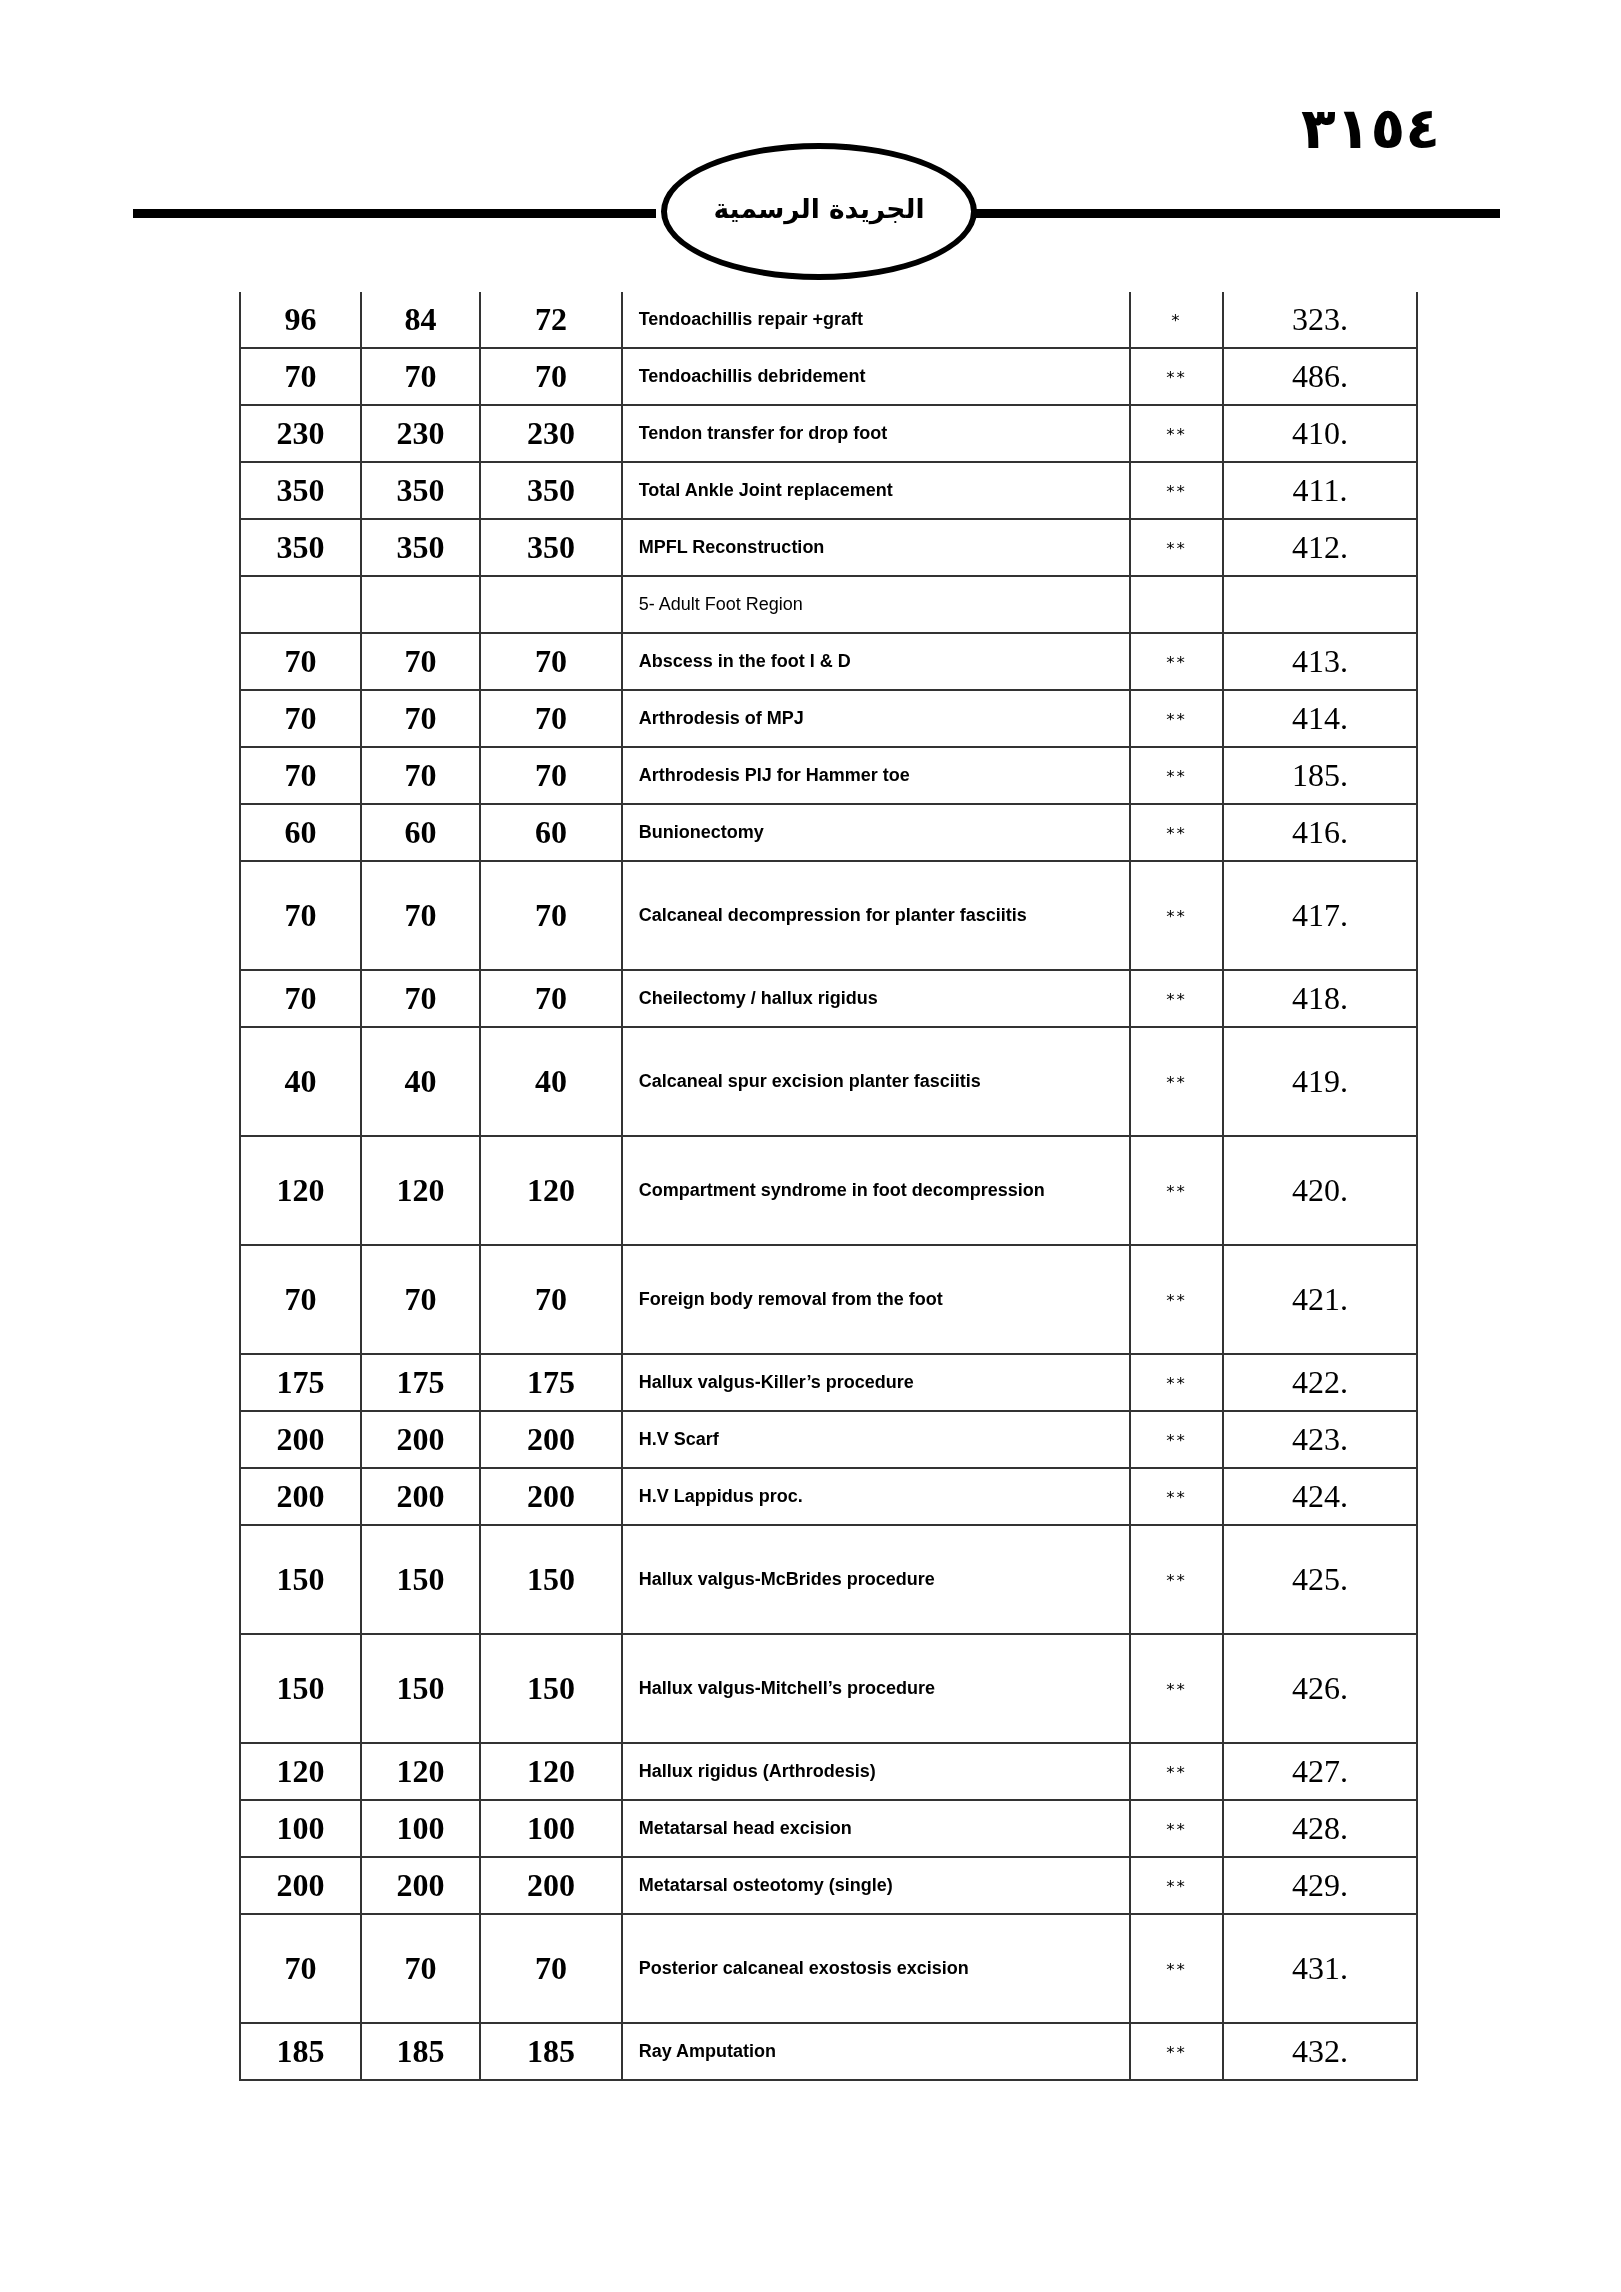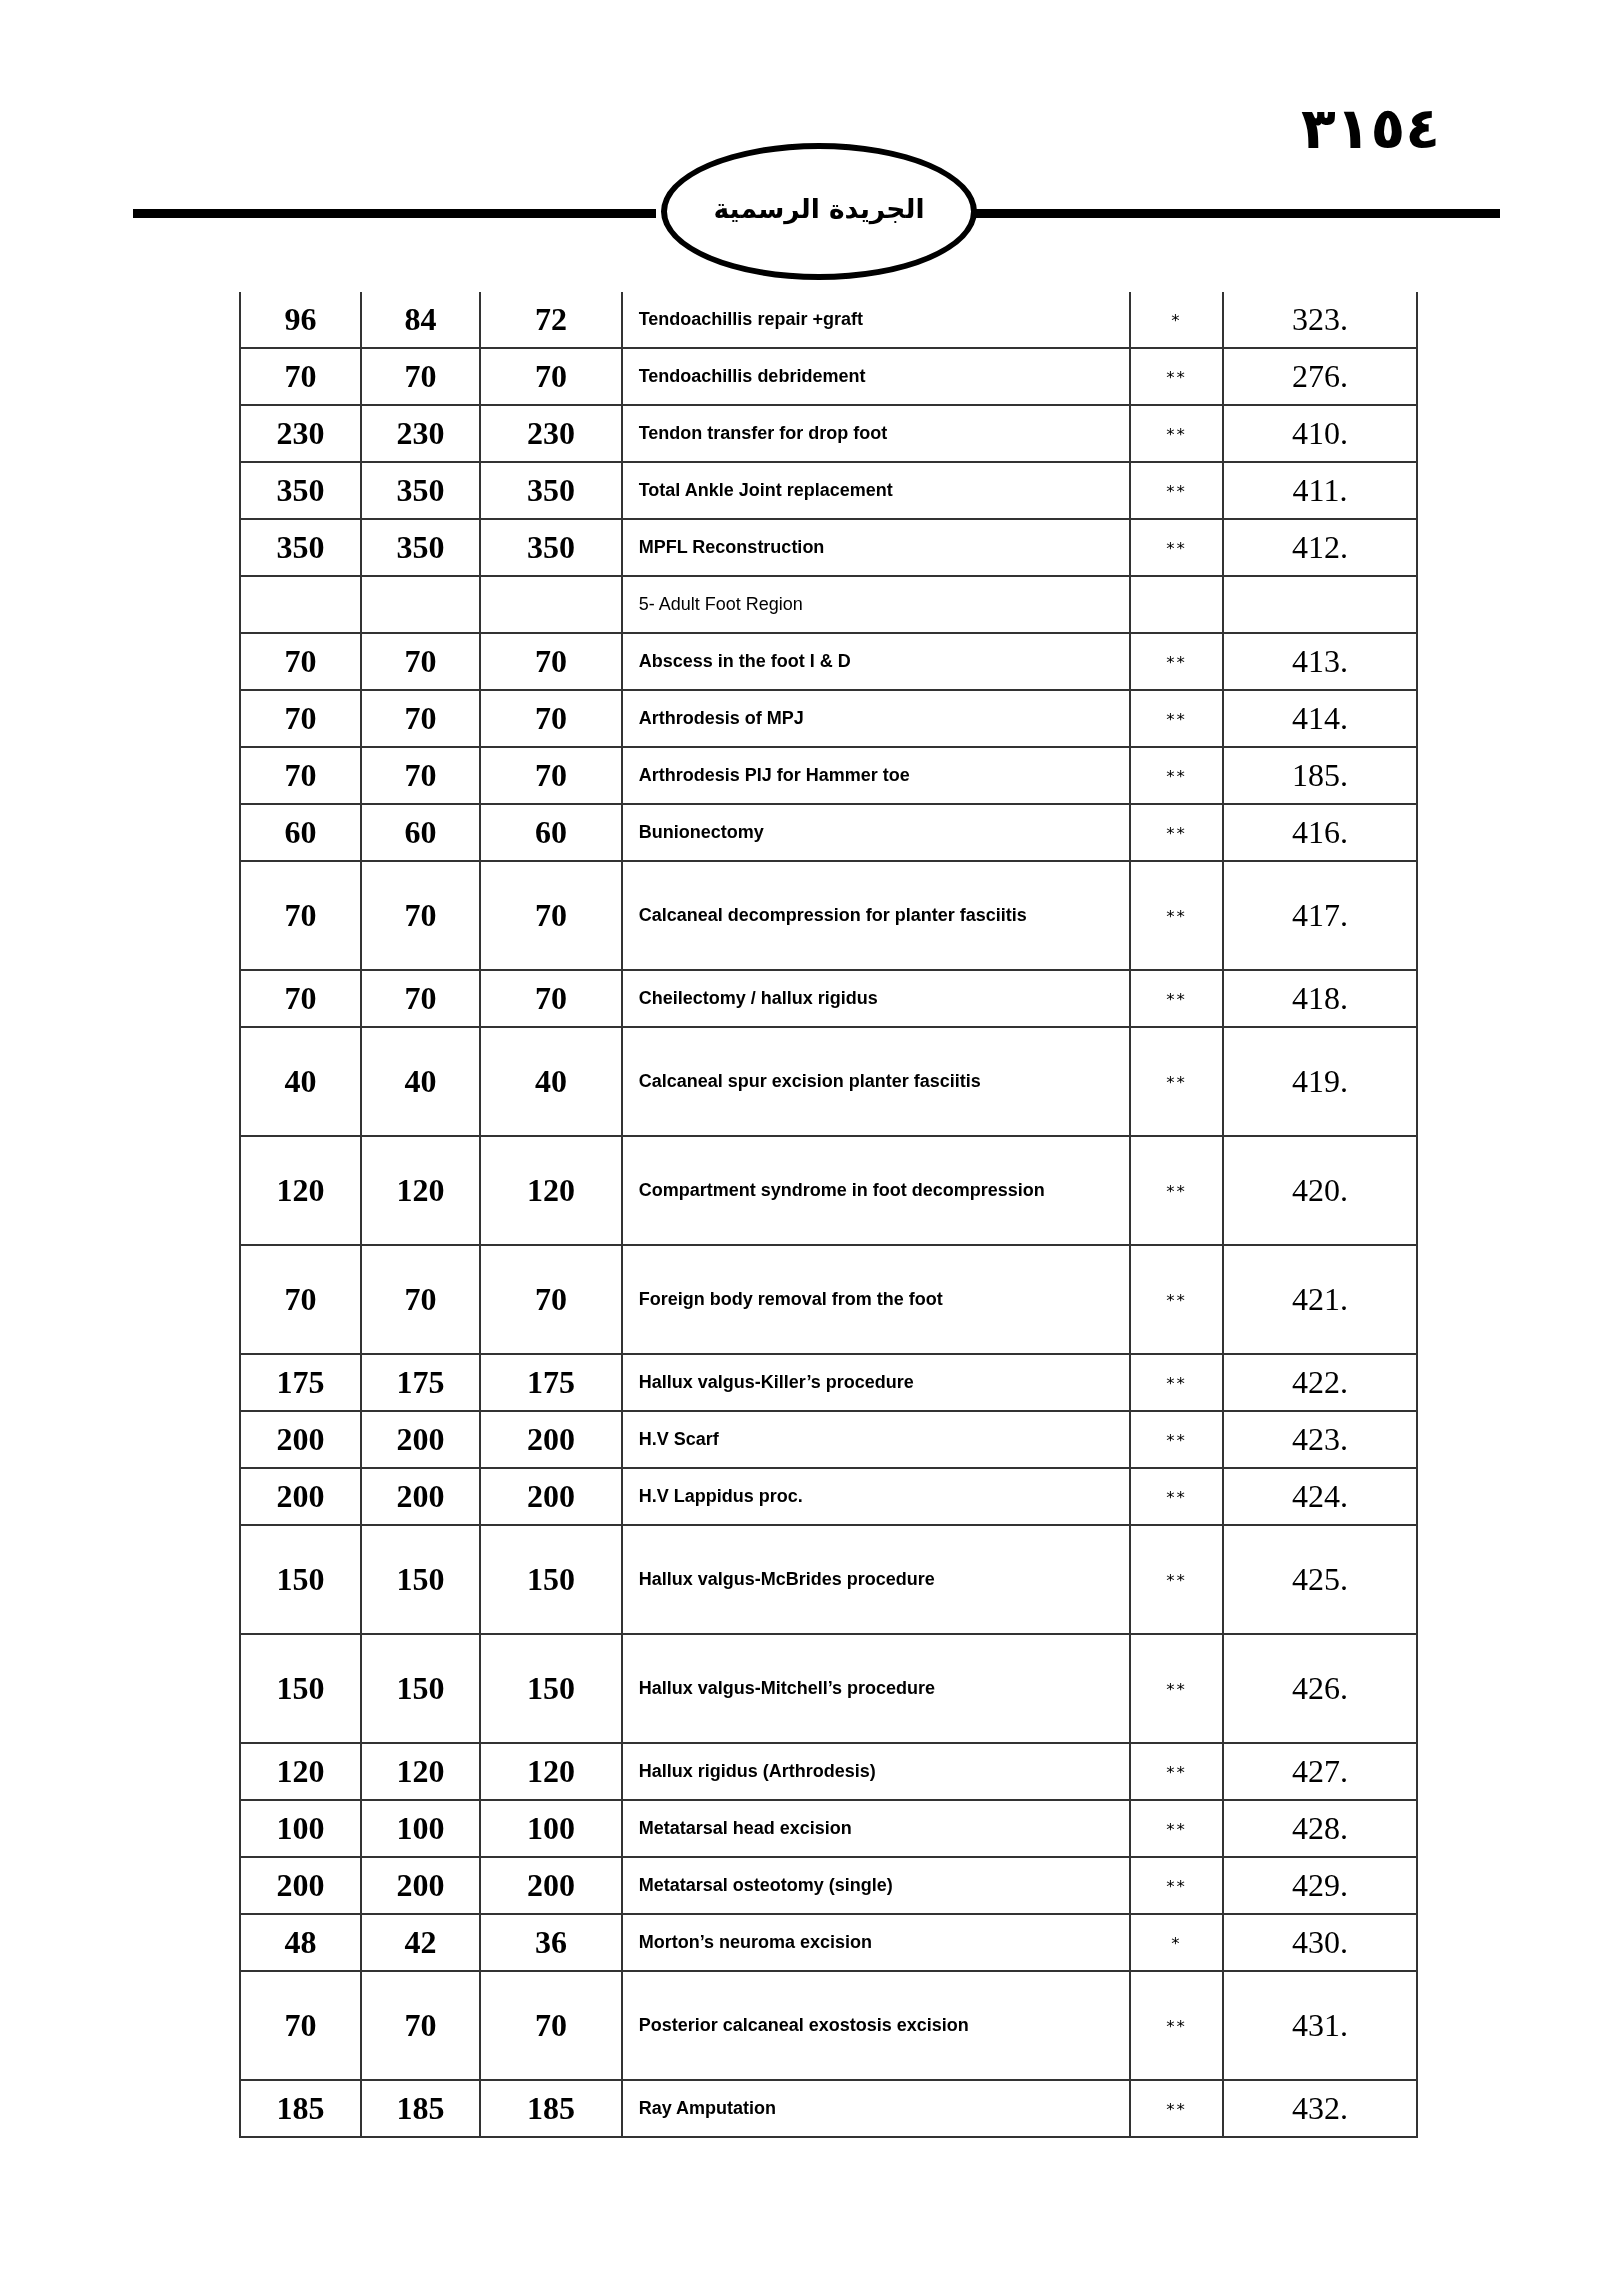--- a/index.html
+++ b/index.html
@@ -75,21 +75,21 @@
         <td class="desc">Tendoachillis repair +graft</td>
         <td class="mark">*</td>
         <td class="serial">323.</td>
       </tr>
       <tr class="single">
         <td class="num">70</td>
         <td class="num">70</td>
         <td class="num">70</td>
         <td class="desc">Tendoachillis debridement</td>
         <td class="mark">**</td>
-        <td class="serial">276.</td>
+        <td class="serial">486.</td>
       </tr>
       <tr class="single">
         <td class="num">230</td>
         <td class="num">230</td>
         <td class="num">230</td>
         <td class="desc">Tendon transfer for drop foot</td>
         <td class="mark">**</td>
         <td class="serial">410.</td>
       </tr>
       <tr class="single">
@@ -245,28 +245,20 @@
         <td class="serial">428.</td>
       </tr>
       <tr class="single">
         <td class="num">200</td>
         <td class="num">200</td>
         <td class="num">200</td>
         <td class="desc">Metatarsal osteotomy (single)</td>
         <td class="mark">**</td>
         <td class="serial">429.</td>
       </tr>
-      <tr class="single">
-        <td class="num">48</td>
-        <td class="num">42</td>
-        <td class="num">36</td>
-        <td class="desc">Morton’s neuroma excision</td>
-        <td class="mark">*</td>
-        <td class="serial">430.</td>
-      </tr>
       <tr class="double">
         <td class="num">70</td>
         <td class="num">70</td>
         <td class="num">70</td>
         <td class="desc">Posterior calcaneal exostosis excision</td>
         <td class="mark">**</td>
         <td class="serial">431.</td>
       </tr>
       <tr class="single">
         <td class="num">185</td>

